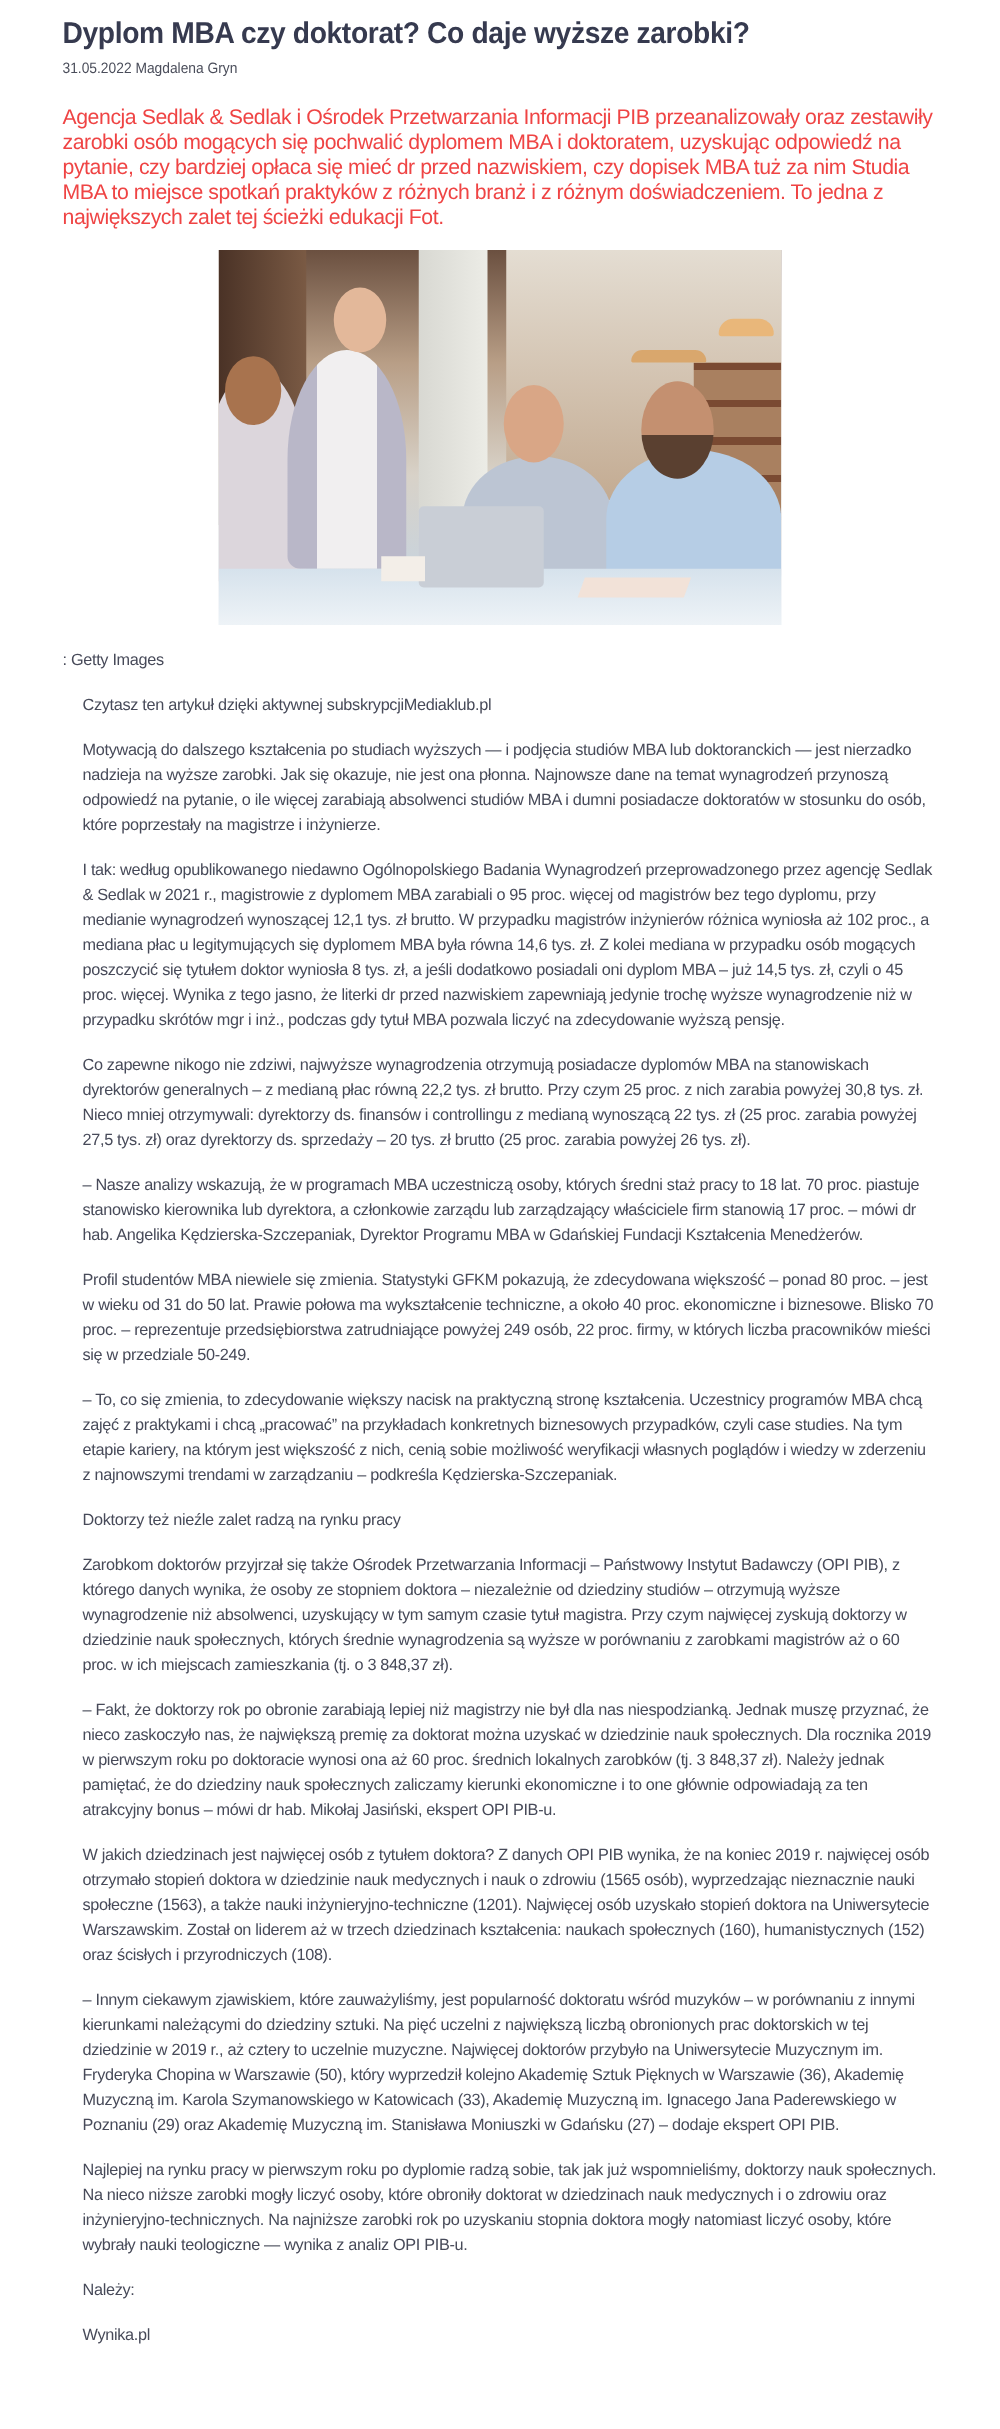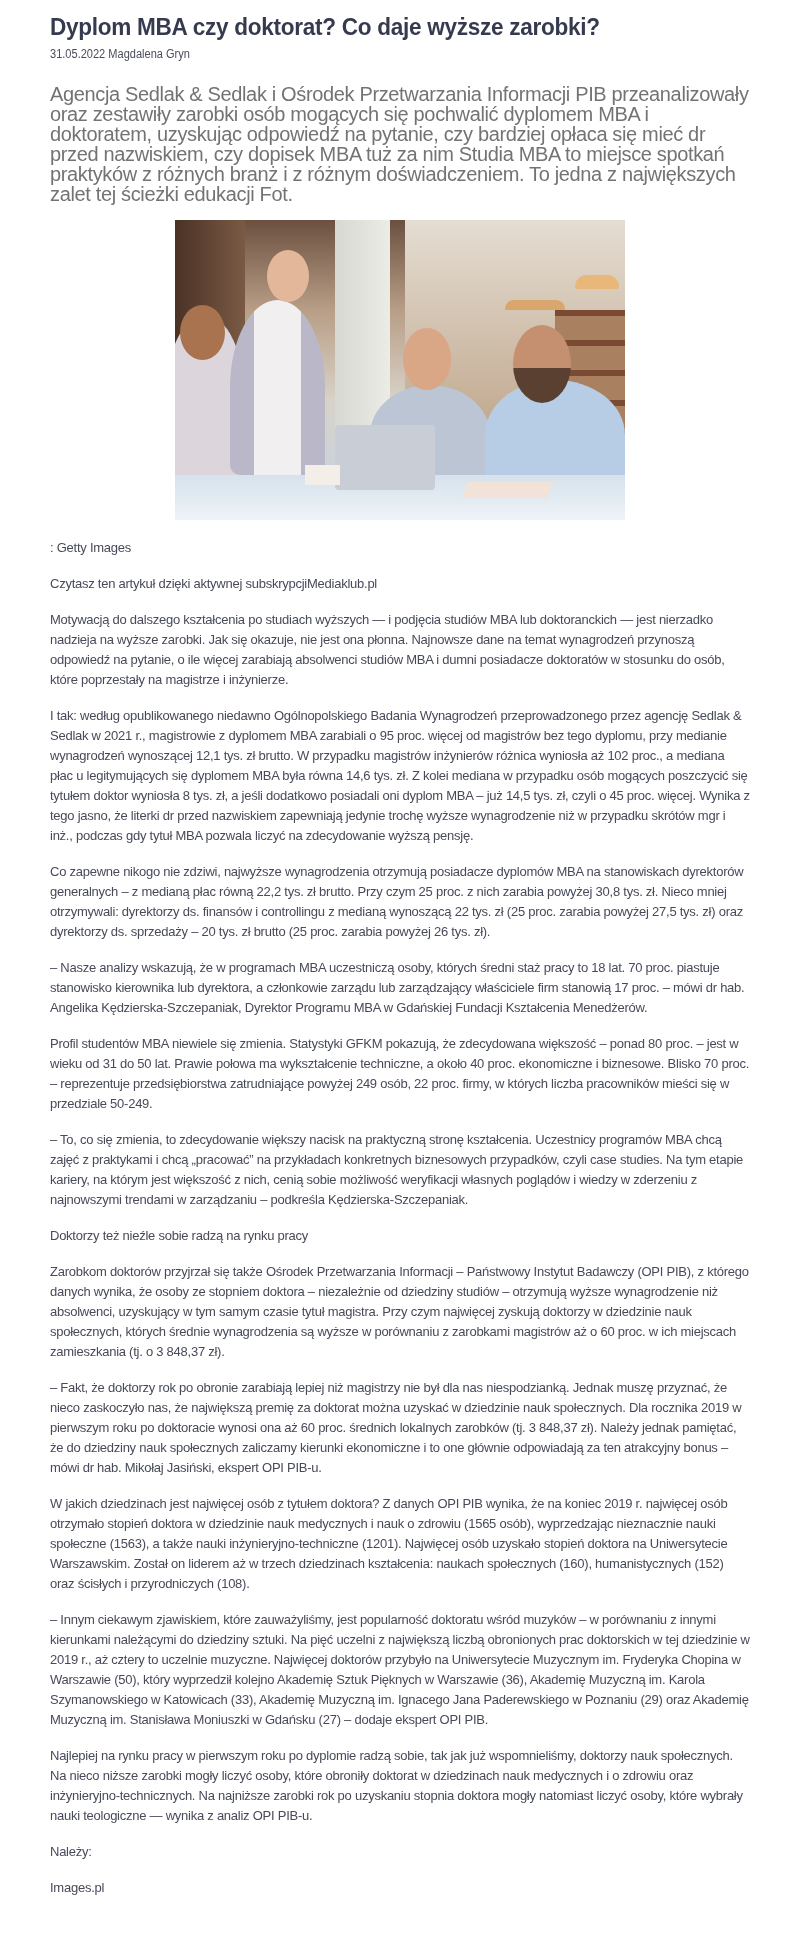--- a/index.html
+++ b/index.html
@@ -29,23 +29,23 @@
     .meta {
       font-size: 12px;
       line-height: 16px;
       color: #4a4d5a;
       margin: 4px 0 0 0;
       transform: scaleX(0.92);
       transform-origin: left center;
       white-space: nowrap;
     }
     .lead {
-      font-size: 20px;
+      font-size: 17px;
       line-height: 20px;
-      color: #737373;
+      color: #ef4444;
       margin: 22px 0 0 0;
       letter-spacing: -0.35px;
     }
     .figure {
       margin: 16px 0 0 0;
       width: 700px;
       display: flex;
       justify-content: center;
     }
     .photo {
@@ -76,21 +76,21 @@
     .photo .box { position:absolute; left:130px; top:245px; width:35px; height:20px; background:#f3eee8; }
 
     .caption, .para, .subhead {
       font-size: 13px;
       line-height: 20px;
       color: #474a59;
       margin: 0;
       letter-spacing: -0.25px;
     }
     .caption { margin-top: 18px; }
-    .block { margin-top: 16px; }
+    .block { margin-top: 16px; margin-left: 16px; }
   </style>
 </head>
 <body>
 
 <div class="article">
   <h1 class="title">Dyplom MBA czy doktorat? Co daje wyższe zarobki?</h1>
   <div class="meta">31.05.2022 Magdalena Gryn</div>
   <p class="lead">Agencja Sedlak &amp; Sedlak i Ośrodek Przetwarzania Informacji PIB przeanalizowały oraz zestawiły zarobki osób mogących się pochwalić dyplomem MBA i doktoratem, uzyskując odpowiedź na pytanie, czy bardziej opłaca się mieć dr przed nazwiskiem, czy dopisek MBA tuż za nim Studia MBA to miejsce spotkań praktyków z różnych branż i z różnym doświadczeniem. To jedna z największych zalet tej ścieżki edukacji Fot.</p>
 
   <div class="figure">
@@ -119,22 +119,22 @@
   <p class="caption">: Getty Images</p>
   <p class="para block">Czytasz ten artykuł dzięki aktywnej subskrypcjiMediaklub.pl</p>
 
   <div>
     <p class="para block">Motywacją do dalszego kształcenia po studiach wyższych — i podjęcia studiów MBA lub doktoranckich — jest nierzadko nadzieja na wyższe zarobki. Jak się okazuje, nie jest ona płonna. Najnowsze dane na temat wynagrodzeń przynoszą odpowiedź na pytanie, o ile więcej zarabiają absolwenci studiów MBA i dumni posiadacze doktoratów w stosunku do osób, które poprzestały na magistrze i inżynierze.</p>
     <p class="para block">I tak: według opublikowanego niedawno Ogólnopolskiego Badania Wynagrodzeń przeprowadzonego przez agencję Sedlak &amp; Sedlak w 2021 r., magistrowie z dyplomem MBA zarabiali o 95 proc. więcej od magistrów bez tego dyplomu, przy medianie wynagrodzeń wynoszącej 12,1 tys. zł brutto. W przypadku magistrów inżynierów różnica wyniosła aż 102 proc., a mediana płac u legitymujących się dyplomem MBA była równa 14,6 tys. zł. Z kolei mediana w przypadku osób mogących poszczycić się tytułem doktor wyniosła 8 tys. zł, a jeśli dodatkowo posiadali oni dyplom MBA – już 14,5 tys. zł, czyli o 45 proc. więcej. Wynika z tego jasno, że literki dr przed nazwiskiem zapewniają jedynie trochę wyższe wynagrodzenie niż w przypadku skrótów mgr i inż., podczas gdy tytuł MBA pozwala liczyć na zdecydowanie wyższą pensję.</p>
     <p class="para block">Co zapewne nikogo nie zdziwi, najwyższe wynagrodzenia otrzymują posiadacze dyplomów MBA na stanowiskach dyrektorów generalnych – z medianą płac równą 22,2 tys. zł brutto. Przy czym 25 proc. z nich zarabia powyżej 30,8 tys. zł. Nieco mniej otrzymywali: dyrektorzy ds. finansów i controllingu z medianą wynoszącą 22 tys. zł (25 proc. zarabia powyżej 27,5 tys. zł) oraz dyrektorzy ds. sprzedaży – 20 tys. zł brutto (25 proc. zarabia powyżej 26 tys. zł).</p>
     <p class="para block">– Nasze analizy wskazują, że w programach MBA uczestniczą osoby, których średni staż pracy to 18 lat. 70 proc. piastuje stanowisko kierownika lub dyrektora, a członkowie zarządu lub zarządzający właściciele firm stanowią 17 proc. – mówi dr hab. Angelika Kędzierska-Szczepaniak, Dyrektor Programu MBA w Gdańskiej Fundacji Kształcenia Menedżerów.</p>
     <p class="para block">Profil studentów MBA niewiele się zmienia. Statystyki GFKM pokazują, że zdecydowana większość – ponad 80 proc. – jest w wieku od 31 do 50 lat. Prawie połowa ma wykształcenie techniczne, a około 40 proc. ekonomiczne i biznesowe. Blisko 70 proc. – reprezentuje przedsiębiorstwa zatrudniające powyżej 249 osób, 22 proc. firmy, w których liczba pracowników mieści się w przedziale 50-249.</p>
     <p class="para block">– To, co się zmienia, to zdecydowanie większy nacisk na praktyczną stronę kształcenia. Uczestnicy programów MBA chcą zajęć z praktykami i chcą „pracować” na przykładach konkretnych biznesowych przypadków, czyli case studies. Na tym etapie kariery, na którym jest większość z nich, cenią sobie możliwość weryfikacji własnych poglądów i wiedzy w zderzeniu z najnowszymi trendami w zarządzaniu – podkreśla Kędzierska-Szczepaniak.</p>
-    <p class="subhead block">Doktorzy też nieźle sobie radzą na rynku pracy</p>
+    <p class="subhead block">Doktorzy też nieźle zalet radzą na rynku pracy</p>
     <p class="para block">Zarobkom doktorów przyjrzał się także Ośrodek Przetwarzania Informacji – Państwowy Instytut Badawczy (OPI PIB), z którego danych wynika, że osoby ze stopniem doktora – niezależnie od dziedziny studiów – otrzymują wyższe wynagrodzenie niż absolwenci, uzyskujący w tym samym czasie tytuł magistra. Przy czym najwięcej zyskują doktorzy w dziedzinie nauk społecznych, których średnie wynagrodzenia są wyższe w porównaniu z zarobkami magistrów aż o 60 proc. w ich miejscach zamieszkania (tj. o 3 848,37 zł).</p>
     <p class="para block">– Fakt, że doktorzy rok po obronie zarabiają lepiej niż magistrzy nie był dla nas niespodzianką. Jednak muszę przyznać, że nieco zaskoczyło nas, że największą premię za doktorat można uzyskać w dziedzinie nauk społecznych. Dla rocznika 2019 w pierwszym roku po doktoracie wynosi ona aż 60 proc. średnich lokalnych zarobków (tj. 3 848,37 zł). Należy jednak pamiętać, że do dziedziny nauk społecznych zaliczamy kierunki ekonomiczne i to one głównie odpowiadają za ten atrakcyjny bonus – mówi dr hab. Mikołaj Jasiński, ekspert OPI PIB-u.</p>
     <p class="para block">W jakich dziedzinach jest najwięcej osób z tytułem doktora? Z danych OPI PIB wynika, że na koniec 2019 r. najwięcej osób otrzymało stopień doktora w dziedzinie nauk medycznych i nauk o zdrowiu (1565 osób), wyprzedzając nieznacznie nauki społeczne (1563), a także nauki inżynieryjno-techniczne (1201). Najwięcej osób uzyskało stopień doktora na Uniwersytecie Warszawskim. Został on liderem aż w trzech dziedzinach kształcenia: naukach społecznych (160), humanistycznych (152) oraz ścisłych i przyrodniczych (108).</p>
     <p class="para block">– Innym ciekawym zjawiskiem, które zauważyliśmy, jest popularność doktoratu wśród muzyków – w porównaniu z innymi kierunkami należącymi do dziedziny sztuki. Na pięć uczelni z największą liczbą obronionych prac doktorskich w tej dziedzinie w 2019 r., aż cztery to uczelnie muzyczne. Najwięcej doktorów przybyło na Uniwersytecie Muzycznym im. Fryderyka Chopina w Warszawie (50), który wyprzedził kolejno Akademię Sztuk Pięknych w Warszawie (36), Akademię Muzyczną im. Karola Szymanowskiego w Katowicach (33), Akademię Muzyczną im. Ignacego Jana Paderewskiego w Poznaniu (29) oraz Akademię Muzyczną im. Stanisława Moniuszki w Gdańsku (27) – dodaje ekspert OPI PIB.</p>
     <p class="para block">Najlepiej na rynku pracy w pierwszym roku po dyplomie radzą sobie, tak jak już wspomnieliśmy, doktorzy nauk społecznych. Na nieco niższe zarobki mogły liczyć osoby, które obroniły doktorat w dziedzinach nauk medycznych i o zdrowiu oraz inżynieryjno-technicznych. Na najniższe zarobki rok po uzyskaniu stopnia doktora mogły natomiast liczyć osoby, które wybrały nauki teologiczne — wynika z analiz OPI PIB-u.</p>
     <p class="para block">Należy:</p>
-    <p class="para block">Images.pl</p>
+    <p class="para block">Wynika.pl</p>
   </div>
 </div>
 
 </body></html>

